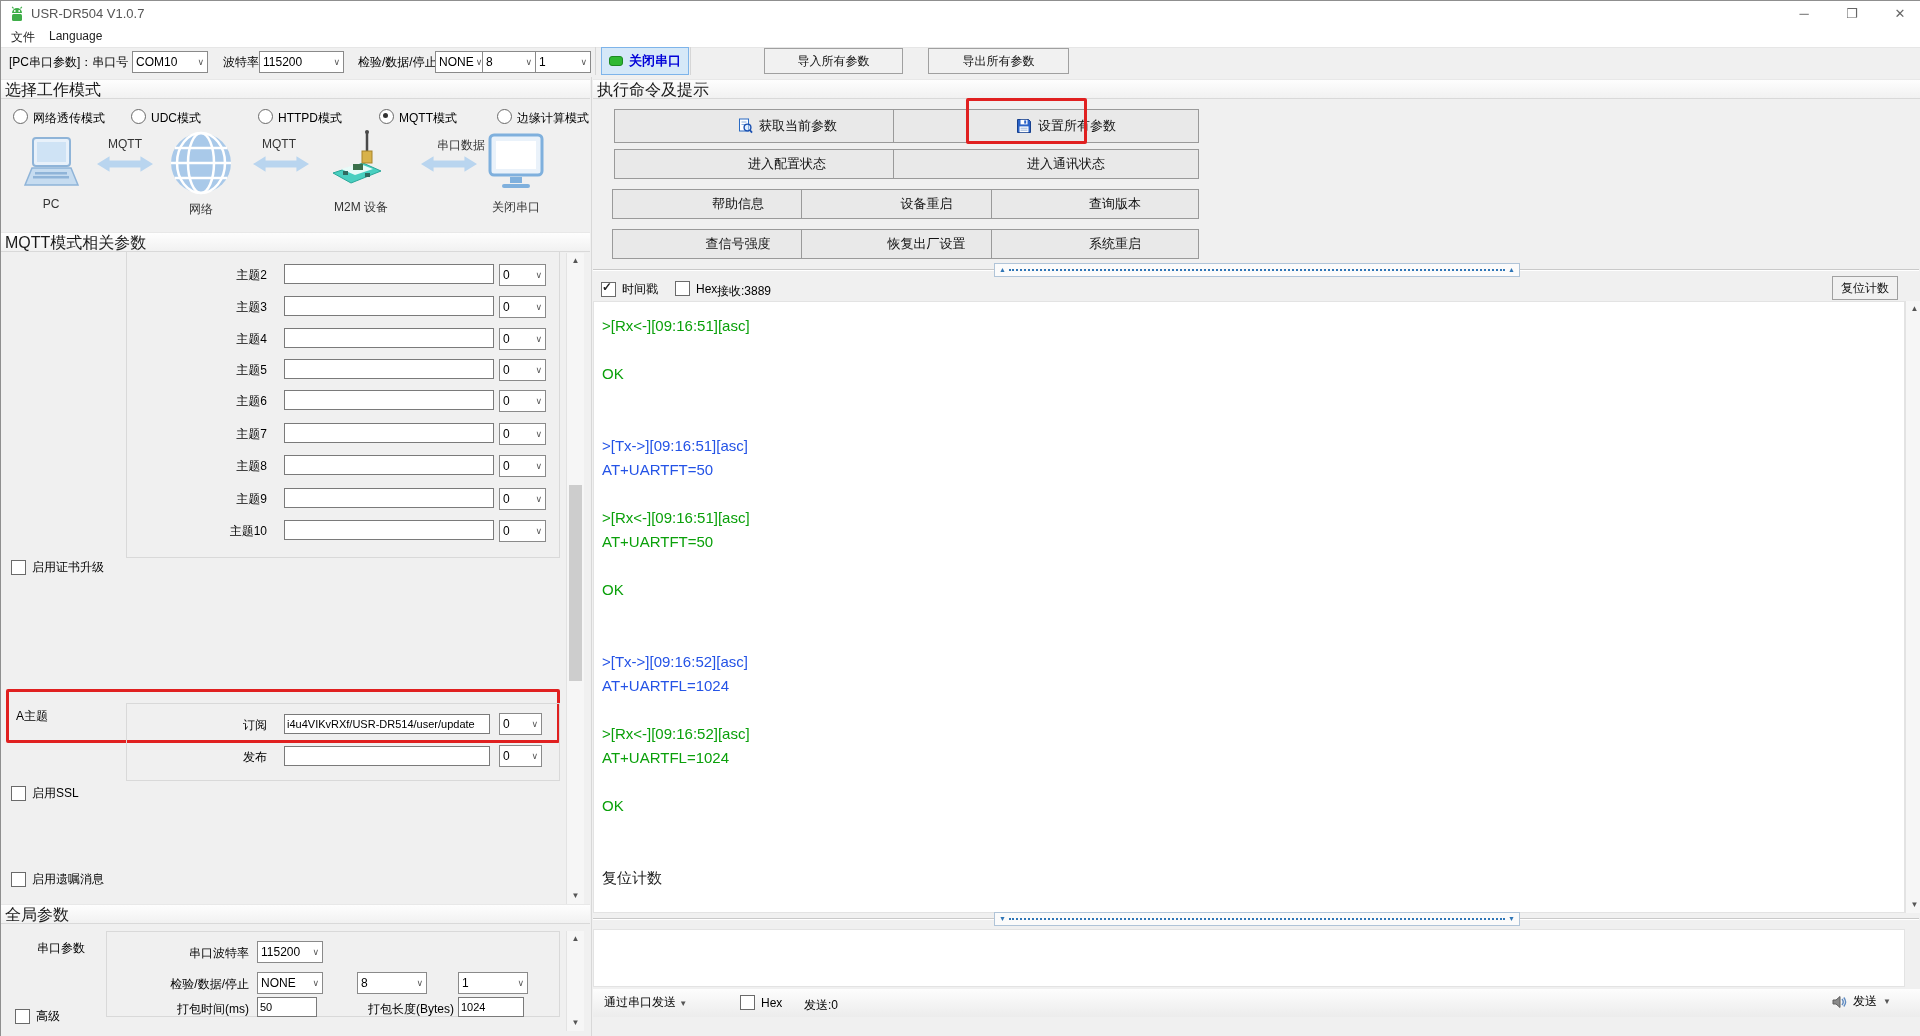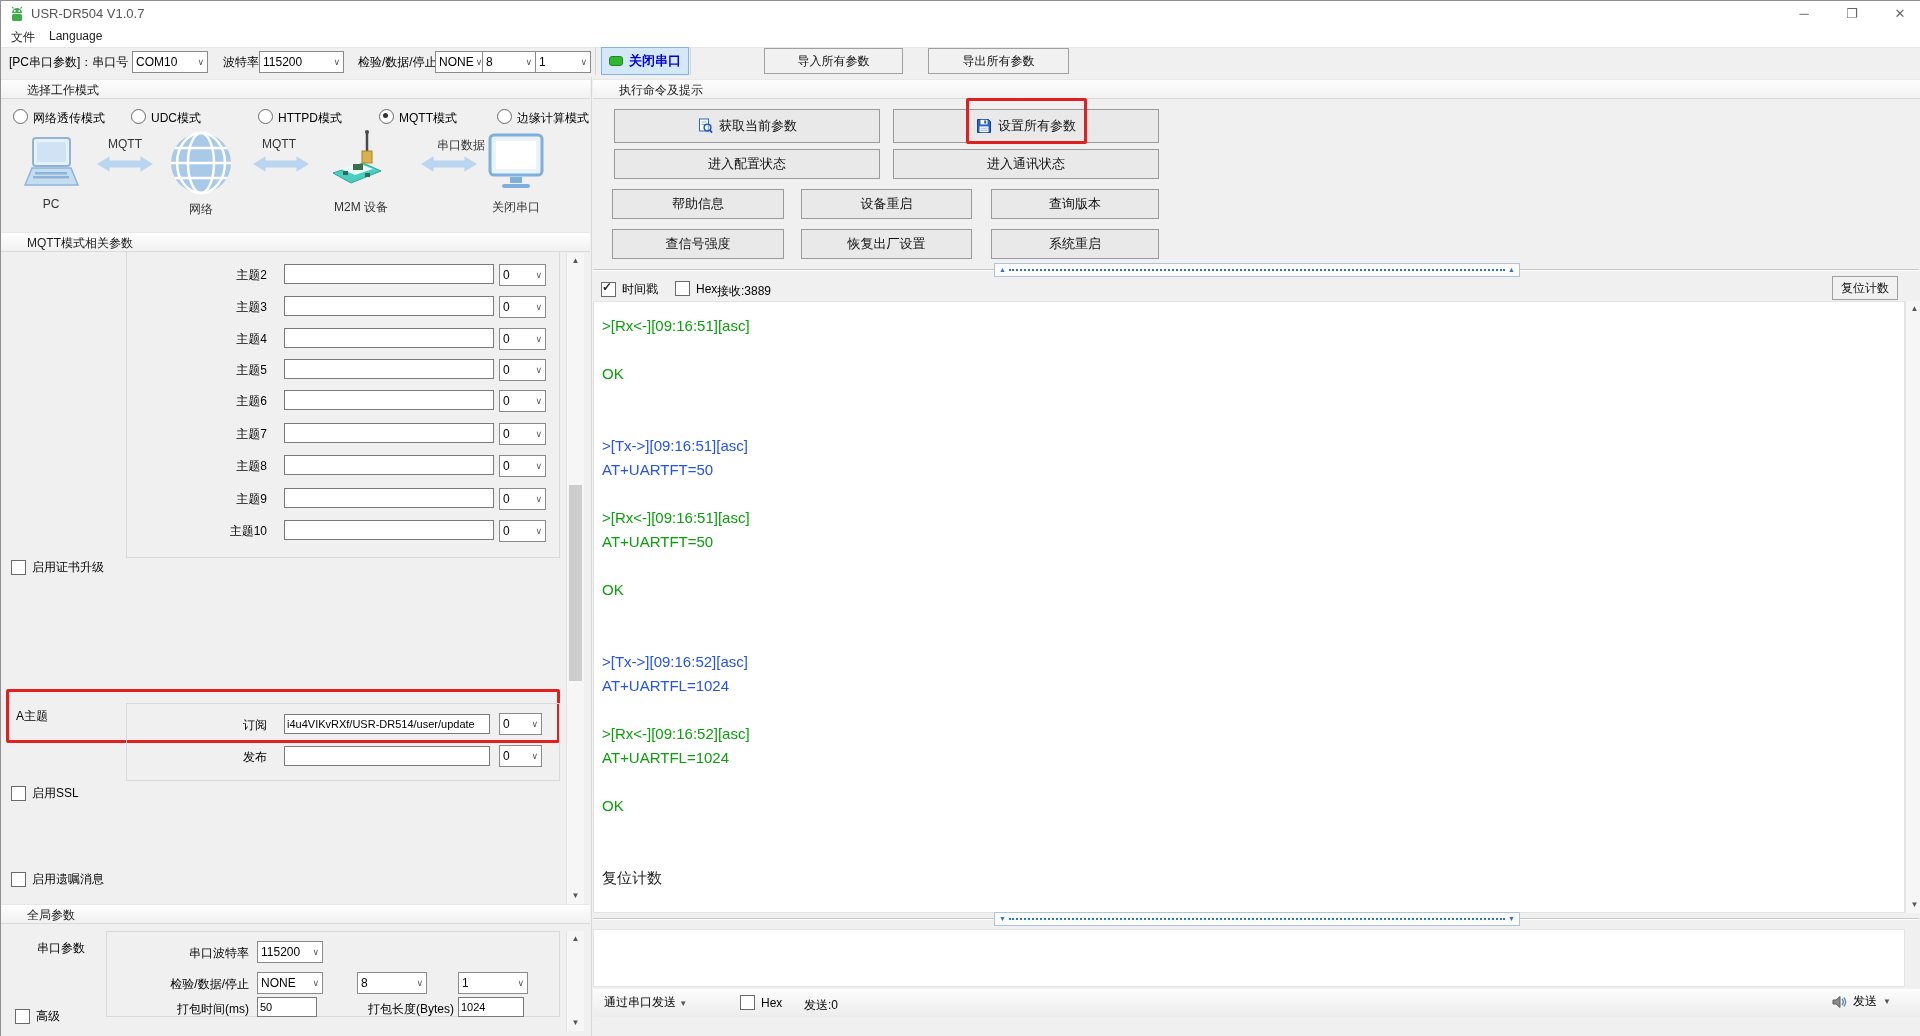--- a/index.html
+++ b/index.html
@@ -8,22 +8,22 @@
   .lbl{font-size:12px;color:#000;white-space:nowrap;}
   .titlebar{left:0;top:0;width:1920px;height:26px;background:#ffffff;}
   .title-text{left:30px;top:5px;font-size:13px;color:#555;white-space:nowrap;}
   .winctl{top:3px;width:30px;height:20px;text-align:center;font-size:13px;color:#666;line-height:20px;cursor:default;}
   .menubar{left:0;top:26px;width:1920px;height:20px;background:#ffffff;border-bottom:1px solid #e6e6e6;}
   .menu-item{top:2px;font-size:12px;color:#222;}
   .combo{background:#fff;border:1px solid #8a8a8a;height:20px;display:flex;align-items:center;justify-content:space-between;padding:0 3px;font-size:12px;overflow:hidden;white-space:nowrap;}
   .combo .ar{color:#555;font-size:9px;margin-left:2px;flex:0 0 auto;}
   .tin{border:1px solid #7a7a7a;background:#fff;font-size:11px;font-family:"Liberation Sans",sans-serif;padding:0 2px;height:18px;box-sizing:content-box;}
   .btn{background:#f1f1f1;border:1px solid #a0a0a0;display:flex;align-items:center;justify-content:center;font-size:12px;color:#111;}
-  .cbtn{position:absolute;background:#e9e9e9;border:1px solid #9a9a9a;display:flex;align-items:center;justify-content:center;font-size:13px;color:#111;gap:6px;}
-  .sec-hdr{background:linear-gradient(#fefefe,#f1f1f1);border-top:1px solid #e8e8e8;border-bottom:1px solid #d9d9d9;height:20px;line-height:20px;font-size:12px;color:#1a1a1a;padding-left:26px;box-sizing:border-box;}
+  .cbtn{position:absolute;background:#e9e9e9;border:1px solid #9a9a9a;display:flex;align-items:center;justify-content:center;font-size:13px;color:#111;gap:6px;padding-left:40px;}
+  .sec-hdr{background:linear-gradient(#fefefe,#f1f1f1);border-top:1px solid #e8e8e8;border-bottom:1px solid #d9d9d9;height:20px;line-height:20px;font-size:16px;color:#1a1a1a;padding-left:4px;box-sizing:border-box;}
   .radio{width:13px;height:13px;border:1px solid #6a6a6a;border-radius:50%;background:#fff;display:inline-block;position:relative;margin-right:5px;vertical-align:-2px;}
   .radio.sel::after{content:"";position:absolute;left:3px;top:3px;width:5px;height:5px;border-radius:50%;background:#333;}
   .mode{position:absolute;top:0;font-size:12px;white-space:nowrap;}
   .chk{width:13px;height:13px;background:#fff;border:1px solid #6a6a6a;display:inline-block;position:relative;flex:0 0 auto;}
   .chk.on::after{content:"✓";position:absolute;left:0px;top:-3px;font-size:12px;font-weight:bold;color:#222;}
   .chkrow{position:absolute;display:flex;align-items:center;gap:6px;font-size:12px;white-space:nowrap;}
   .groupbox{border:1px solid #d9d9d9;position:absolute;}
   .redbox{border:3px solid #e02020;position:absolute;border-radius:2px;}
   .vscroll{position:absolute;background:#f6f6f6;border-left:1px solid #e3e3e3;width:17px;}
   .scar{position:absolute;left:0;width:17px;height:16px;text-align:center;font-size:8px;color:#555;line-height:16px;}

